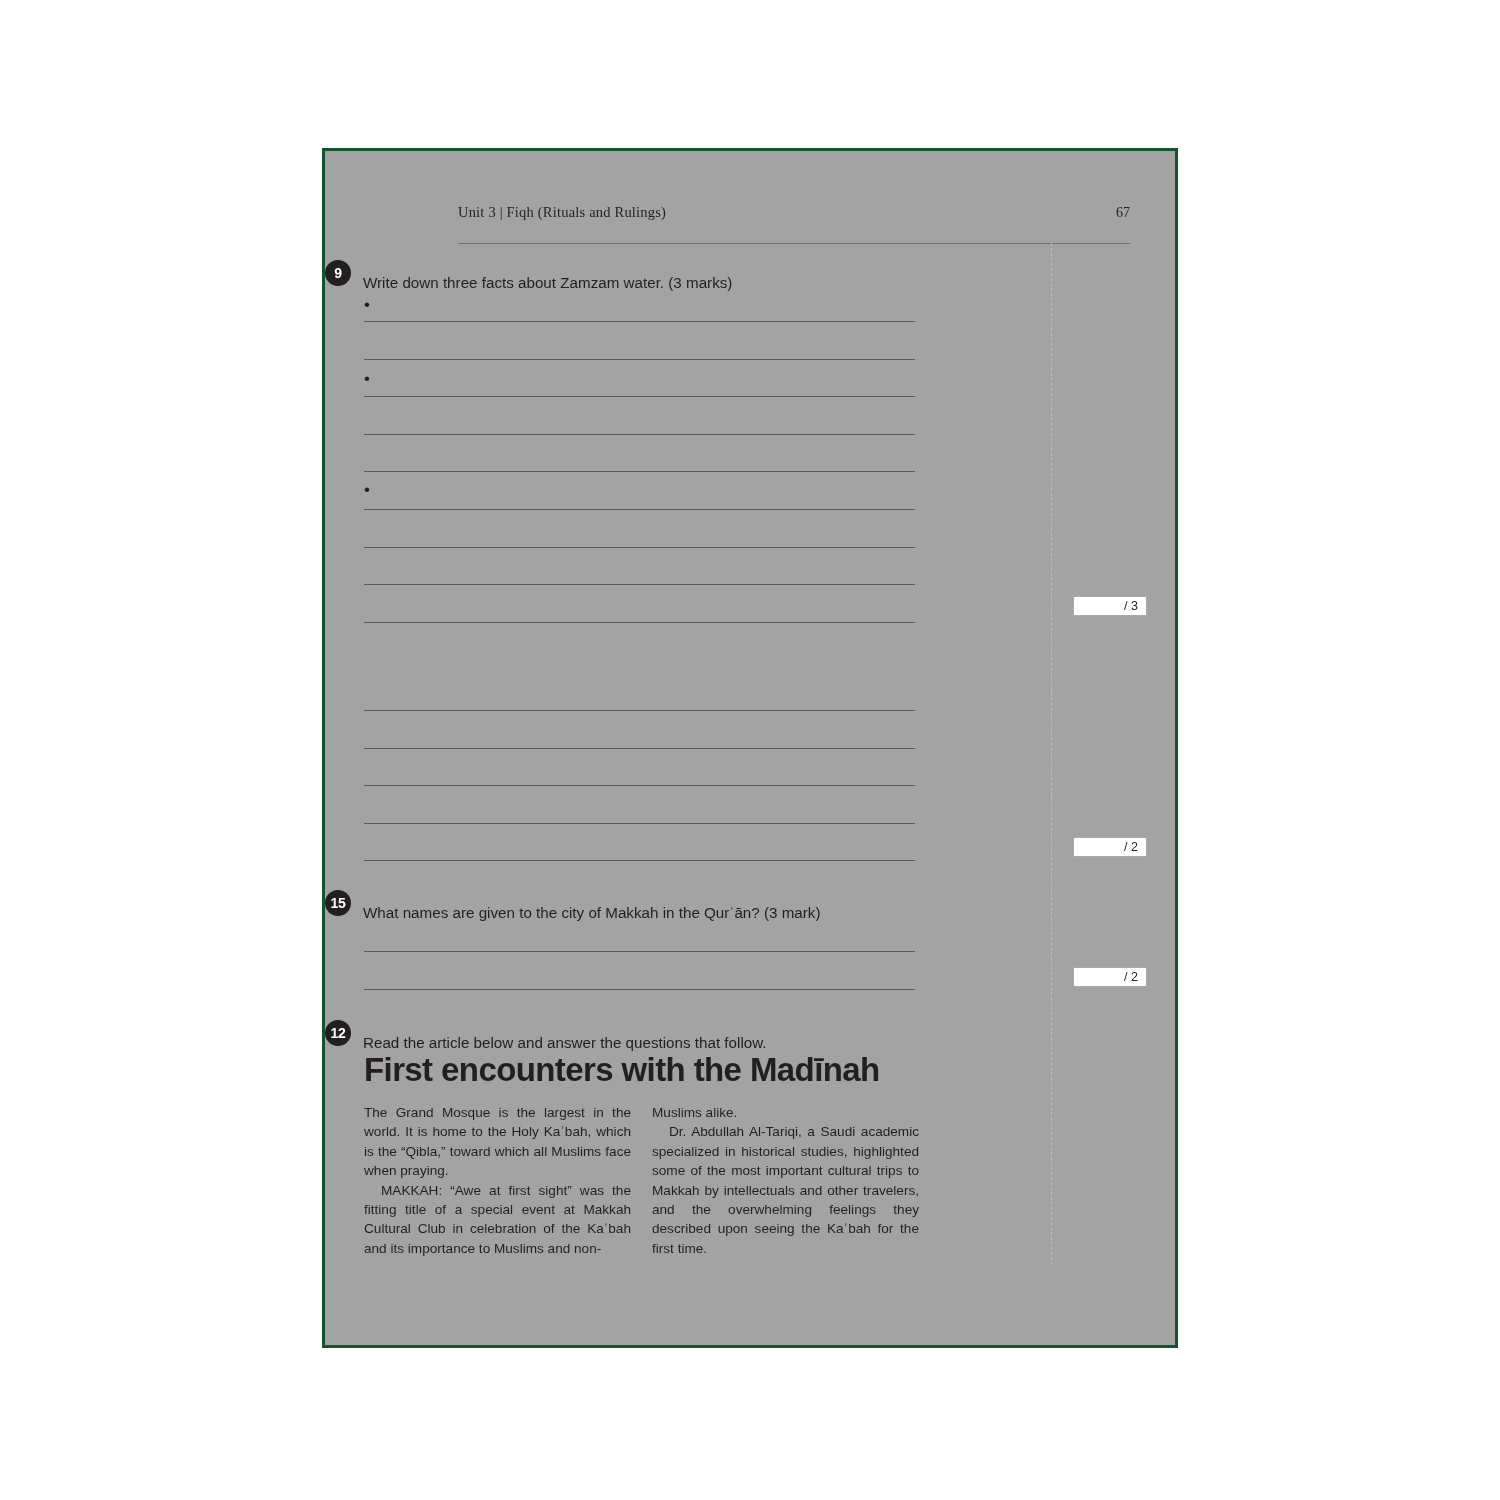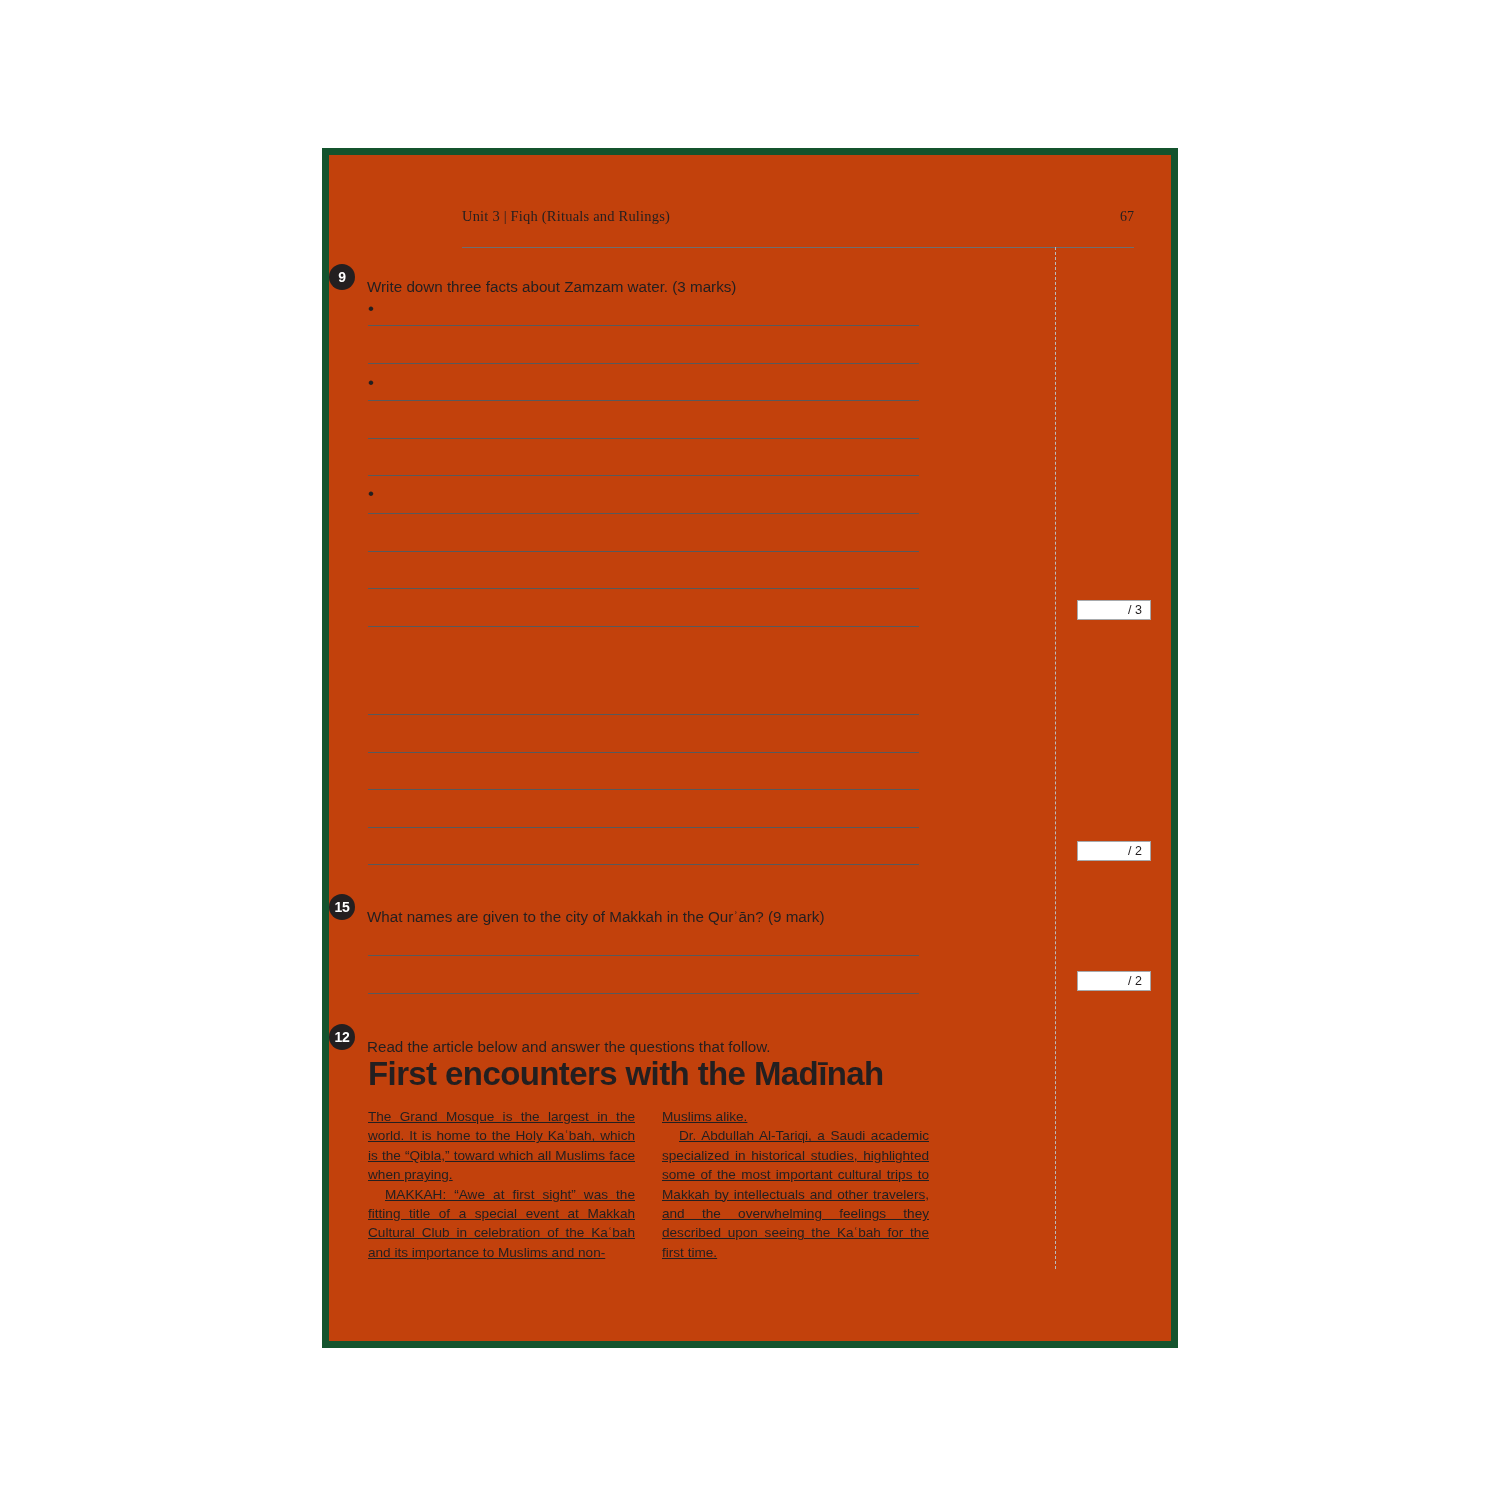--- a/index.html
+++ b/index.html
@@ -16,22 +16,22 @@
     overflow: hidden;
   }
 
   
   .sheet {
     position: absolute;
     left: 322px;
     top: 148px;
     width: 856px;
     height: 1200px;
-    background: #c2410c;
-    border: 7px solid #14532d;
+    background: #a3a3a3;
+    border: 3px solid #14532d;
     box-sizing: border-box;
   }
 
   
   .page-header {
     position: absolute;
     left: 133px;
     top: 53px;
     width: 672px;
     display: flex;
@@ -150,22 +150,21 @@
     font-weight: bold;
     letter-spacing: -0.6px;
     color: #231f20;
     white-space: nowrap;
   }
   .article-columns {
     position: absolute;
     left: 39px;
     width: 562px;
     display: flex;
-    gap: 27px;
-    text-decoration: underline;
+    gap: 21px;
   }
   .article-col {
     width: 267px;
     font-size: 13.6px;
     line-height: 19.4px;
     text-align: justify;
     color: #231f20;
   }
   .article-col p {
     margin: 0;
@@ -219,21 +218,21 @@
     <div class="answer-line"></div>
     <div class="answer-line"></div>
     <div class="answer-line"></div>
   </div>
 
   <div class="mark-box" style="left:748px; top:686px;">/ 2</div>
 
   <div class="question" style="top:743px;">
     <div class="q-head">
       <span class="q-badge">15</span>
-      <span class="q-text">What names are given to the city of Makkah in the Qurʾān? (9 mark)</span>
+      <span class="q-text">What names are given to the city of Makkah in the Qurʾān? (3 mark)</span>
     </div>
   </div>
 
   <div class="lines" style="top:800px;">
     <div class="answer-line"></div>
     <div class="answer-line"></div>
   </div>
 
   <div class="mark-box" style="left:748px; top:816px;">/ 2</div>
 

